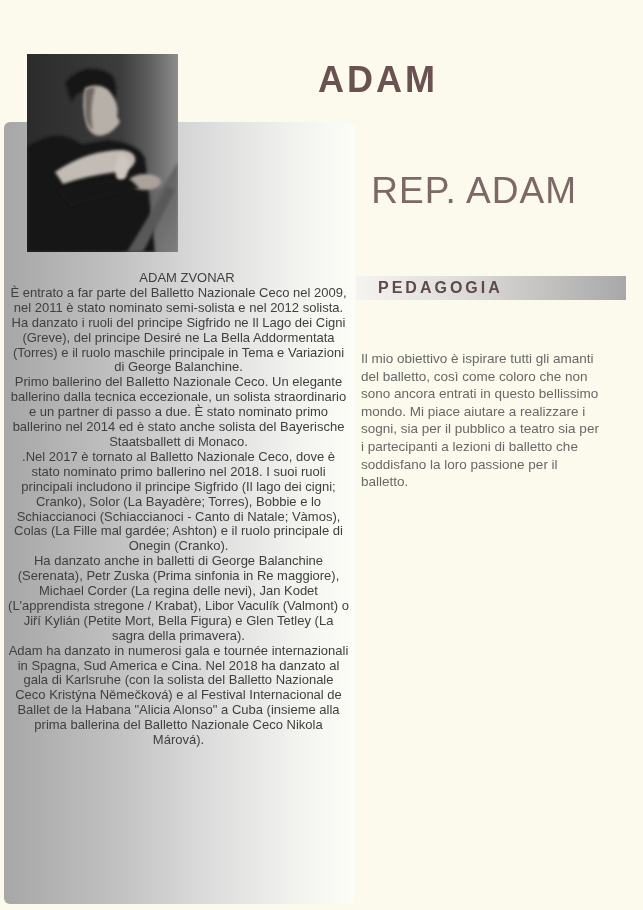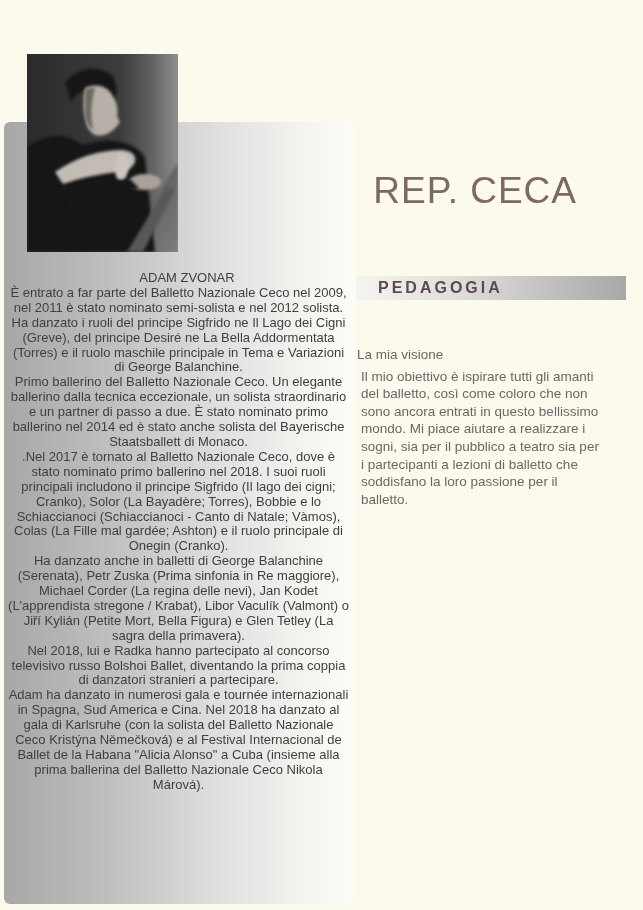--- a/index.html
+++ b/index.html
@@ -121,36 +121,35 @@
 
     <ellipse cx="118" cy="128" rx="16" ry="8" fill="#aaa29b" filter="url(#soft)"></ellipse>
 
     <path d="M30,136 Q70,124 104,126 L112,134 Q80,142 44,152 Z" fill="#141414" filter="url(#soft)"></path>
 
     <polygon points="100,198 140,132 148,136 116,198" fill="#585858" filter="url(#soft)"></polygon>
   </svg>
 </div>
 
 <div class="title-block">
+  <div>ADAM</div>
 </div>
 
-<div class="subtitle">REP. CECA</div>
+<div class="subtitle">REP. ADAM</div>
 
 <div class="bio-column">
   <div class="bio-caption">ADAM ZVONAR</div>
   <div>
       <div>È entrato a far parte del Balletto Nazionale Ceco nel 2009, nel 2011 è stato nominato semi-solista e nel 2012 solista. Ha danzato i ruoli del principe Sigfrido ne Il Lago dei Cigni (Greve), del principe Desiré ne La Bella Addormentata (Torres) e il ruolo maschile principale in Tema e Variazioni di George Balanchine.</div>
       <div>Primo ballerino del Balletto Nazionale Ceco. Un elegante ballerino dalla tecnica eccezionale, un solista straordinario e un partner di passo a due. È stato nominato primo ballerino nel 2014 ed è stato anche solista del Bayerische Staatsballett di Monaco.</div>
       <div>.Nel 2017 è tornato al Balletto Nazionale Ceco, dove è stato nominato primo ballerino nel 2018. I suoi ruoli principali includono il principe Sigfrido (Il lago dei cigni; Cranko), Solor (La Bayadère; Torres), Bobbie e lo Schiaccianoci (Schiaccianoci - Canto di Natale; Vàmos), Colas (La Fille mal gardée; Ashton) e il ruolo principale di Onegin (Cranko).</div>
       <div>Ha danzato anche in balletti di George Balanchine (Serenata), Petr Zuska (Prima sinfonia in Re maggiore), Michael Corder (La regina delle nevi), Jan Kodet (L'apprendista stregone / Krabat), Libor Vaculík (Valmont) o Jiří Kylián (Petite Mort, Bella Figura) e Glen Tetley (La sagra della primavera).</div>
-      <div>Nel 2018, lui e Radka hanno partecipato al concorso televisivo russo Bolshoi Ballet, diventando la prima coppia di danzatori stranieri a partecipare.</div>
       <div>Adam ha danzato in numerosi gala e tournée internazionali in Spagna, Sud America e Cina. Nel 2018 ha danzato al gala di Karlsruhe (con la solista del Balletto Nazionale Ceco Kristýna Němečková) e al Festival Internacional de Ballet de la Habana "Alicia Alonso" a Cuba (insieme alla prima ballerina del Balletto Nazionale Ceco Nikola Márová).</div>
     </div>
 </div>
 
 <div class="pedagogy-bar">
   <span class="heading">PEDAGOGIA</span>
 </div>
 
 <div class="vision-block">
-  <p class="vision-title">La mia visione</p>
   <p class="vision-body">Il mio obiettivo è ispirare tutti gli amanti del balletto, così come coloro che non sono ancora entrati in questo bellissimo mondo. Mi piace aiutare a realizzare i sogni, sia per il pubblico a teatro sia per i partecipanti a lezioni di balletto che soddisfano la loro passione per il balletto.</p>
 </div>
 
 </body></html>

